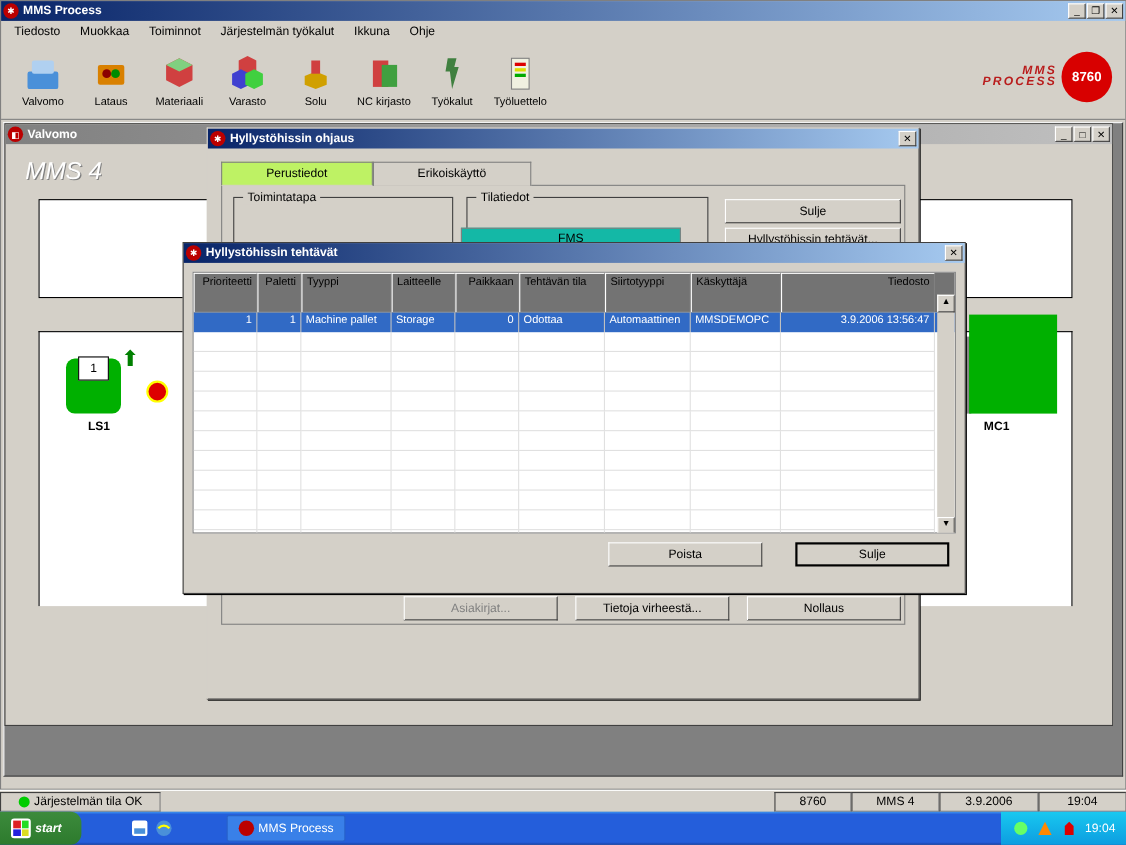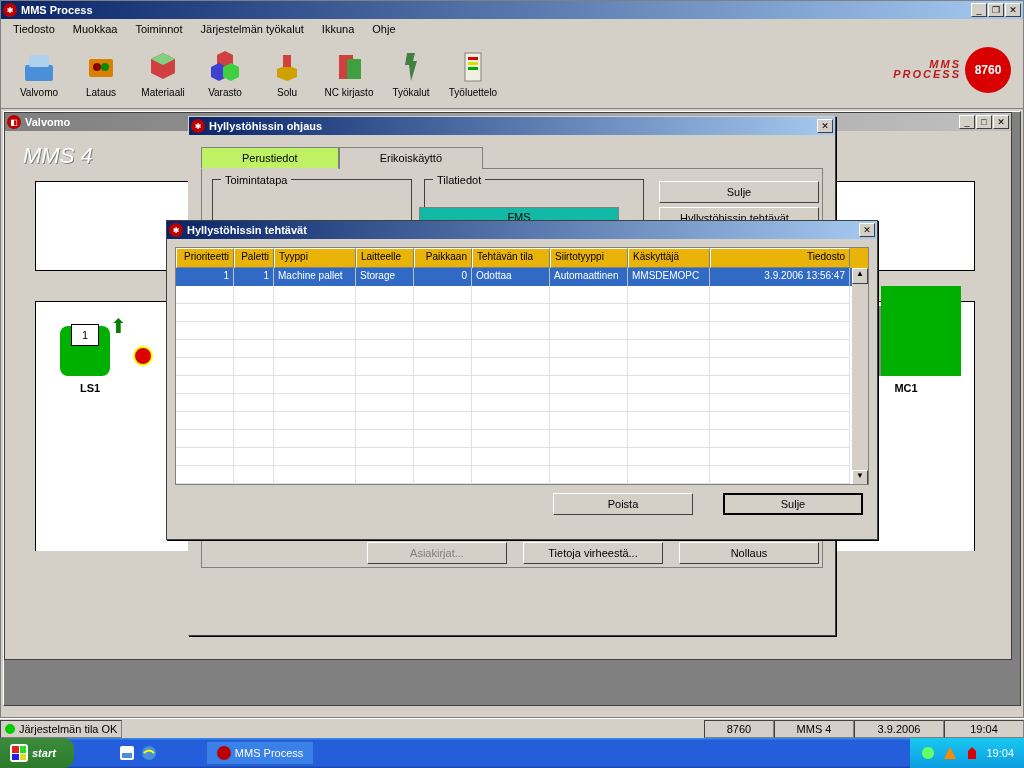--- a/index.html
+++ b/index.html
@@ -60,42 +60,42 @@
 .bottom-btns { position: absolute; bottom: 16px; right: 16px; display: flex; gap: 16px; }
 .bottom-btns button { width: 140px; height: 22px; background: #d4d0c8; border: 1px solid #fff; border-right-color: #404040; border-bottom-color: #404040; cursor: pointer; }
 .bottom-btns button:disabled { color: #808080; }
 .log-area { position: absolute; left: 16px; bottom: 50px; width: 590px; height: 30px; background: #fff; border: 1px solid #808080; }
 .log-scroll { position: absolute; right: 0; top: 0; width: 16px; height: 100%; background: #d4d0c8; }
 
 
 .tehtavat-window { position: absolute; top: 108px; left: 162px; width: 712px; height: 320px; background: #d4d0c8; border: 1px solid #404040; box-shadow: 1px 1px 0 #000; }
 .tehtavat-body { padding: 8px; }
 .grid { width: 100%; height: 238px; background: #fff; border: 1px solid #808080; position: relative; overflow: hidden; }
-.grid-header { display: flex; background: #eab308; height: 20px; }
+.grid-header { display: flex; background: #737373; height: 36px; }
 .grid-header .gh { border: 1px solid #fff; border-right-color: #808080; border-bottom-color: #808080; padding: 2px 4px; font-size: 10px; overflow: hidden; white-space: nowrap; }
 .grid-row { display: flex; background: #316ac5; color: #fff; height: 18px; }
 .grid-row .gc { padding: 2px 4px; font-size: 10px; overflow: hidden; border-right: 1px solid #c0c0c0; white-space: nowrap; }
 .grid-empty-row { display: flex; height: 18px; }
 .grid-empty-row .gc { border-right: 1px solid #e0e0e0; border-bottom: 1px solid #e0e0e0; }
 .grid-scroll-v { position: absolute; right: 0; top: 20px; width: 16px; height: 218px; background: #d4d0c8; }
 .grid-scroll-v .sbtn { width: 16px; height: 16px; background: #d4d0c8; border: 1px solid #fff; border-right-color: #404040; border-bottom-color: #404040; font-size: 8px; text-align: center; }
 .tehtavat-btns { display: flex; justify-content: flex-end; gap: 30px; margin-top: 8px; padding-right: 6px; }
 .tehtavat-btns button { width: 140px; height: 22px; background: #d4d0c8; border: 1px solid #fff; border-right-color: #404040; border-bottom-color: #404040; cursor: pointer; }
 .tehtavat-btns button.default { border: 2px solid #000; }
 
 .col-w0 { width: 58px; text-align: right; }
 .col-w1 { width: 40px; text-align: right; }
 .col-w2 { width: 82px; }
 .col-w3 { width: 58px; }
 .col-w4 { width: 58px; text-align: right; }
 .col-w5 { width: 78px; }
 .col-w6 { width: 78px; }
 .col-w7 { width: 82px; }
 .col-w8 { width: 140px; text-align: right; }
-.status-seg { border: 1px solid #808080; border-top-color: #404040; border-left-color: #404040; height: 18px; padding: 2px 4px; display: flex; align-items: center; }
+.status-seg { border: 1px solid #808080; border-top-color: #404040; border-left-color: #404040; height: 18px; padding: 2px 16px; display: flex; align-items: center; }
 .status-led { width: 10px; height: 10px; border-radius: 50%; background: #0c0; margin-right: 4px; }
 
 
 .taskbar { position: absolute; bottom: 0; left: 0; width: 1024px; height: 30px; background: linear-gradient(180deg, #3e94ef, #245edb 8%, #245edb 92%, #1941a5); display: flex; align-items: center; gap: 36px; }
 .start-btn { height: 30px; padding: 0 18px 0 10px; background: linear-gradient(180deg, #3c8b3c, #2d7a2d); color: #fff; font-weight: bold; font-style: italic; font-size: 14px; border-radius: 0 10px 10px 0; display: flex; align-items: center; gap: 4px; cursor: pointer; }
 .start-flag { width: 18px; height: 18px; background: #fff; border-radius: 3px; display: grid; grid-template: 1fr 1fr / 1fr 1fr; gap: 1px; padding: 2px; }
 .start-flag span:nth-child(1){background:#d22;} .start-flag span:nth-child(2){background:#2d2;} .start-flag span:nth-child(3){background:#22d;} .start-flag span:nth-child(4){background:#dd2;}
 .ql { display: flex; gap: 4px; margin-left: 8px; }
 .ql-icon { width: 18px; height: 18px; cursor: pointer; }
 .task-btn { margin-left: 12px; height: 24px; padding: 0 10px; background: #3980e8; border: 1px solid #2862c8; color: #fff; display: flex; align-items: center; gap: 4px; border-radius: 2px; cursor: pointer; }

